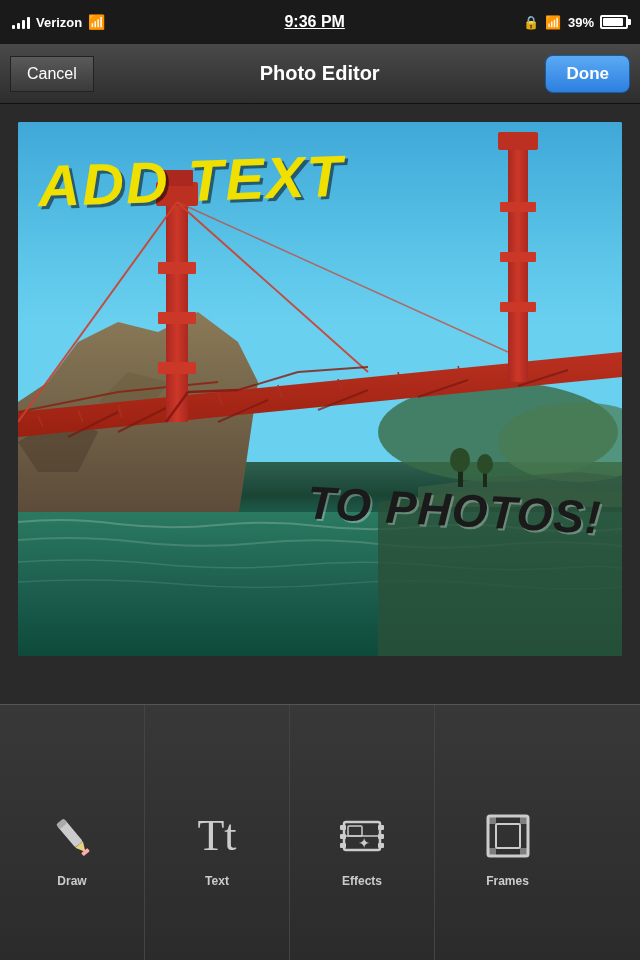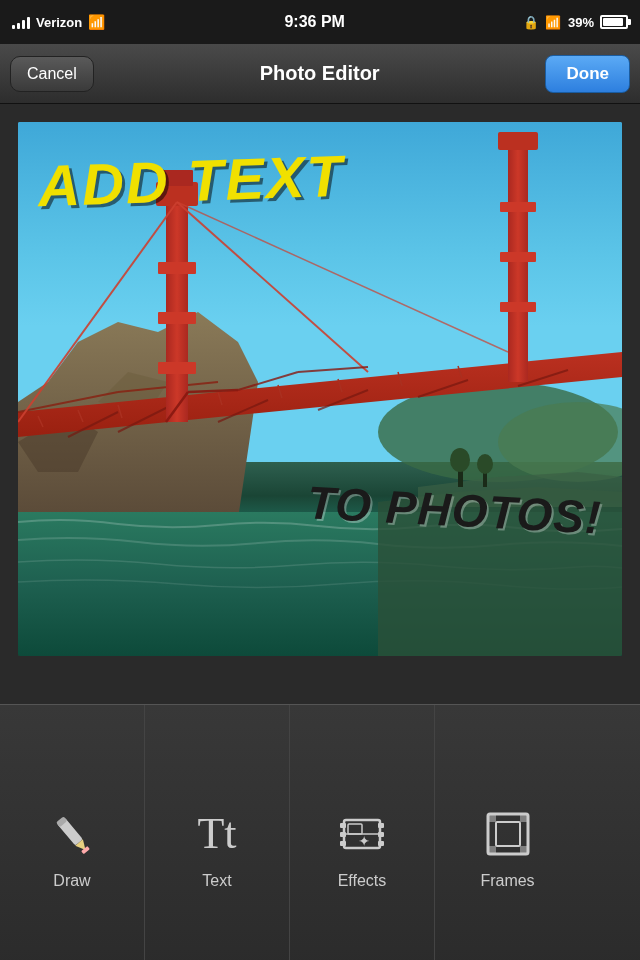--- a/index.html
+++ b/index.html
@@ -40,20 +40,21 @@
       width: 3px;
       background: white;
       border-radius: 1px;
     }
     .wifi-icon {
       font-size: 14px;
     }
     .status-center {
       font-size: 16px;
       font-weight: 600;
+      text-decoration: underline;
     }
     .status-right {
       display: flex;
       align-items: center;
       gap: 6px;
       font-size: 13px;
     }
     .battery-container {
       display: flex;
       align-items: center;
@@ -94,21 +95,21 @@
       background: linear-gradient(to bottom, #4a4a4a, #2d2d2d);
       display: flex;
       align-items: center;
       justify-content: space-between;
       padding: 0 10px;
       border-bottom: 1px solid #111;
     }
     .cancel-btn {
       background: linear-gradient(to bottom, #5a5a5a, #3a3a3a);
       border: 1px solid #222;
-      border-radius: 10px;
+      border-radius: 0;
       color: white;
       font-size: 16px;
       font-weight: 500;
       padding: 8px 16px;
       cursor: pointer;
     }
     .nav-title {
       color: white;
       font-size: 20px;
       font-weight: 700;
@@ -232,22 +233,22 @@
     }
     .toolbar-icon {
       width: 60px;
       height: 60px;
       display: flex;
       align-items: center;
       justify-content: center;
     }
     .toolbar-label {
       color: #cccccc;
-      font-size: 16px;
-      font-weight: 400;
+      font-size: 12px;
+      font-weight: 700;
     }
 
     
     .text-icon-label {
       color: #cccccc;
       font-size: 44px;
       font-weight: 400;
       font-family: 'Times New Roman', serif;
       line-height: 1;
     }

